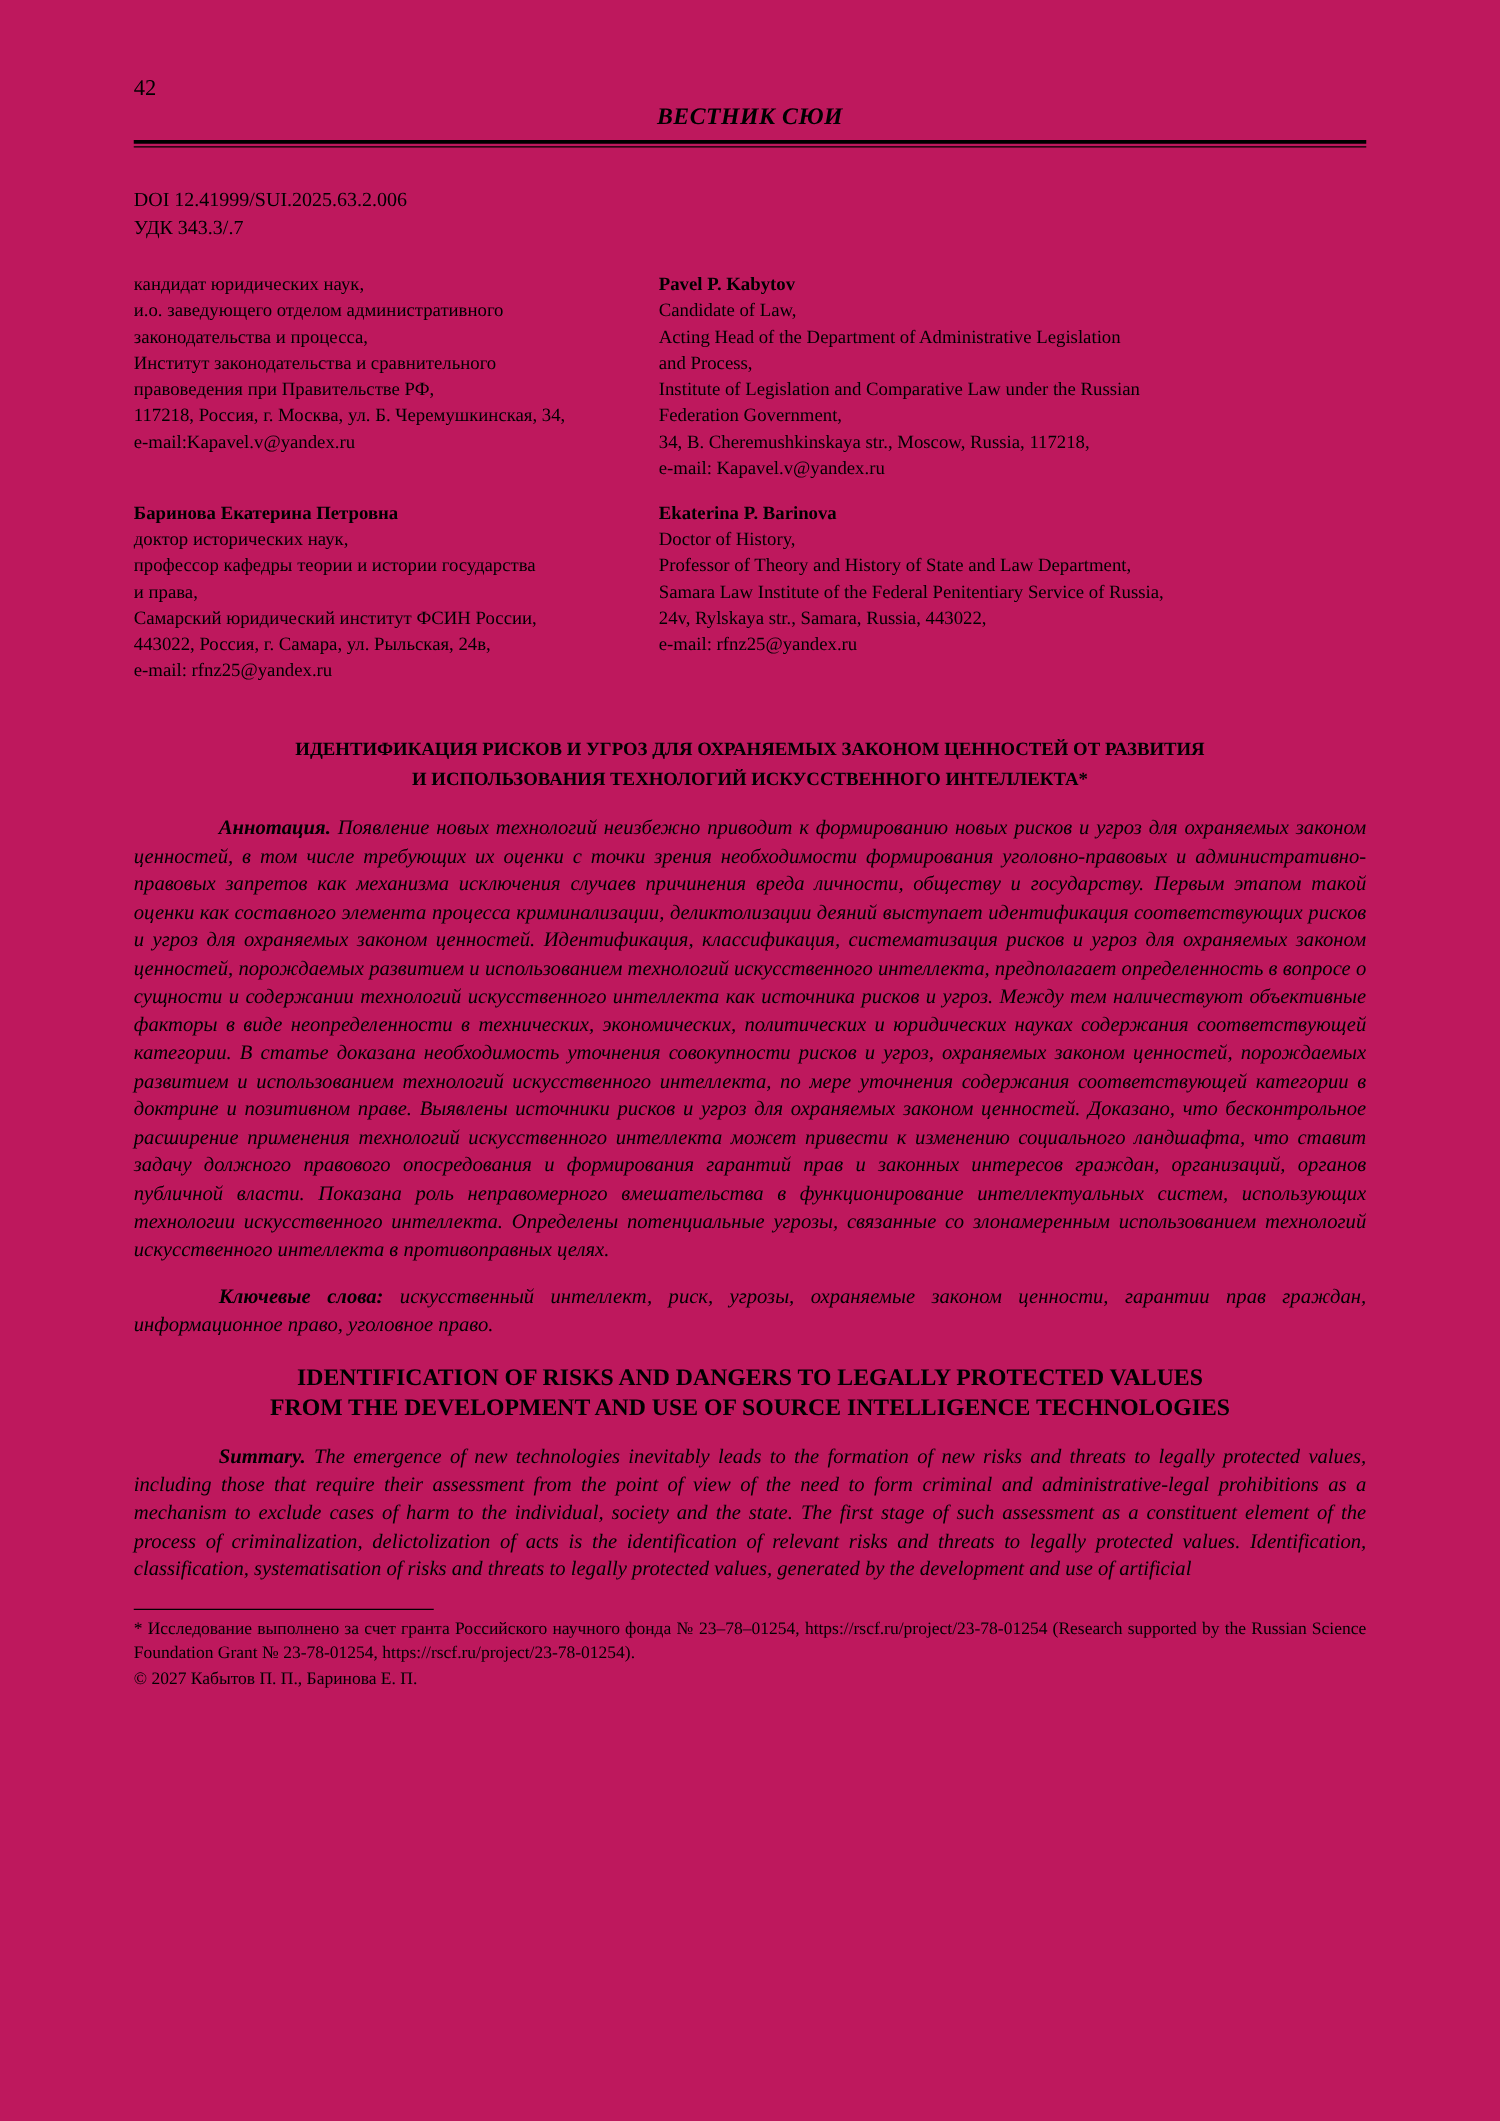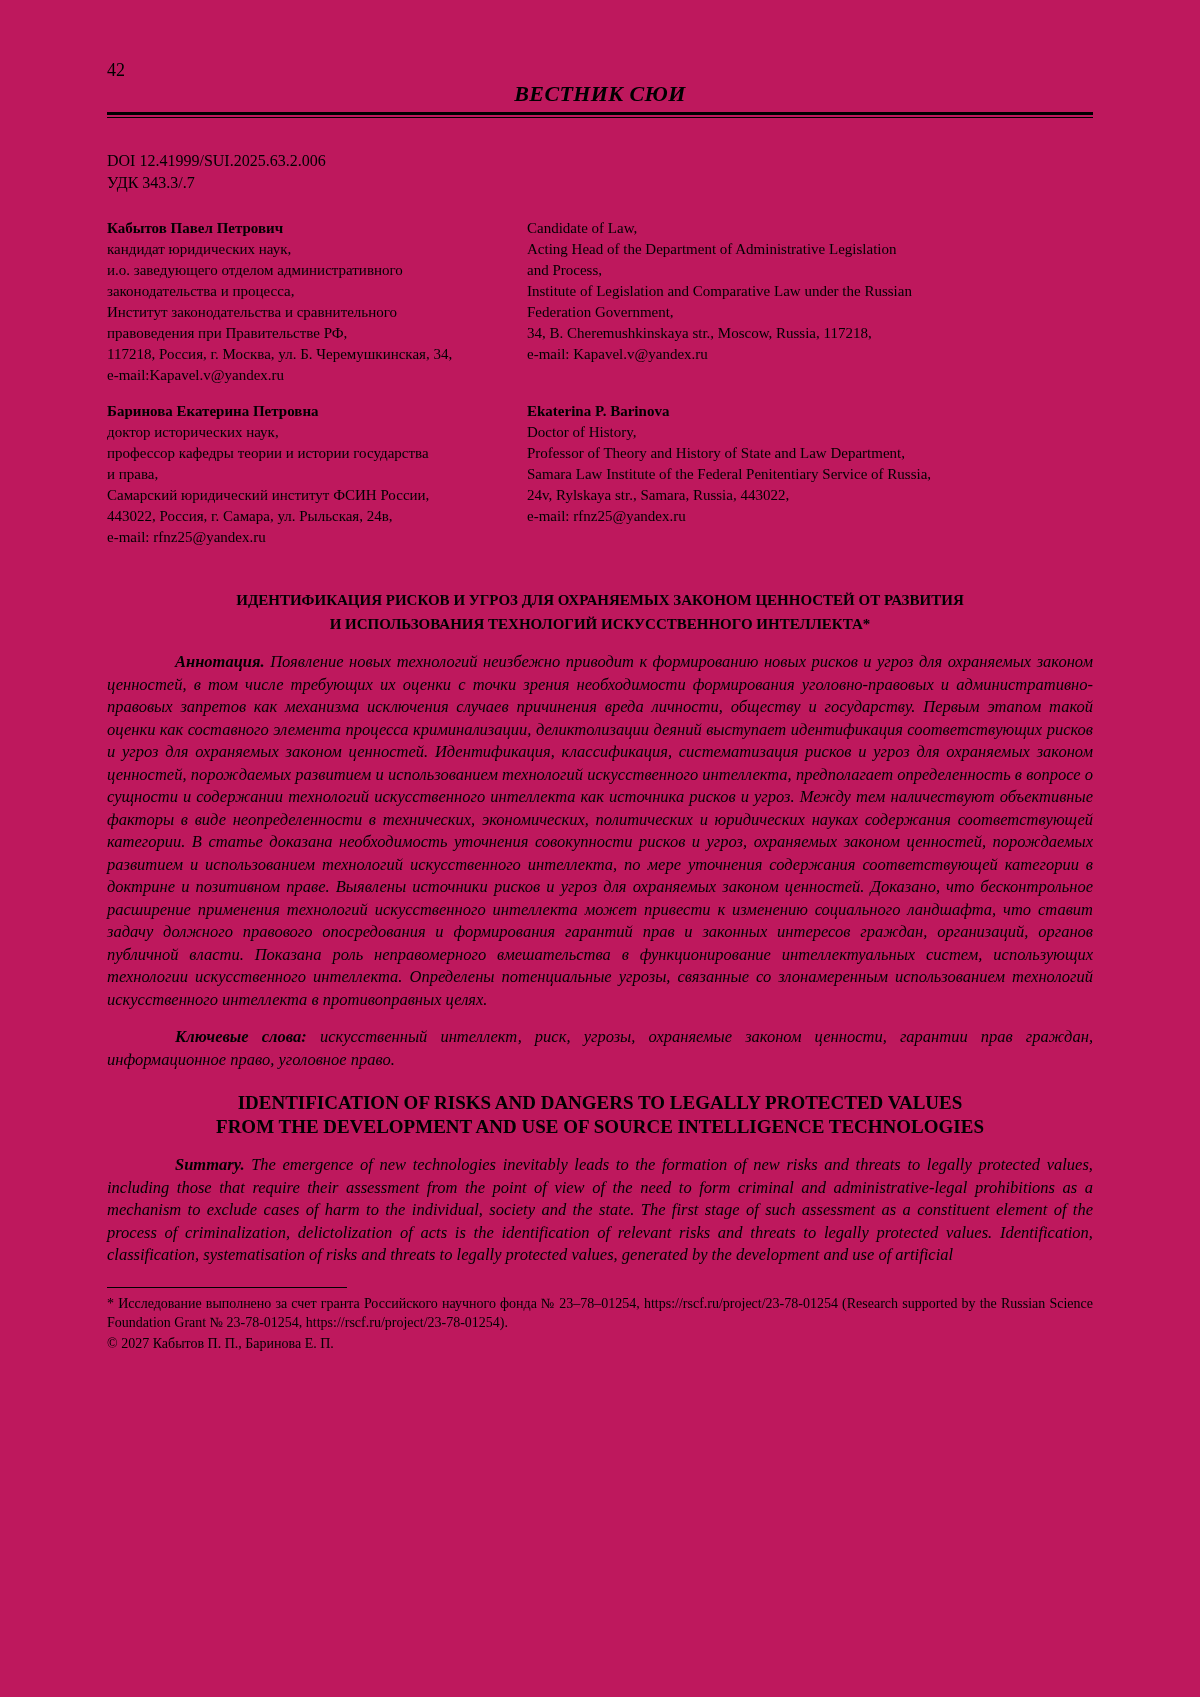--- a/index.html
+++ b/index.html
@@ -21,21 +21,21 @@
 
   
   .page-number {
     font-size: 18px;
     line-height: 24px;
   }
   .journal-title {
     text-align: center;
     font-weight: bold;
     font-style: italic;
-    font-size: 22px;
+    font-size: 19px;
     line-height: 22px;
     margin-top: 1px;
     letter-spacing: 0.4px;
   }
   .rule-thick {
     margin-top: 7px;
     height: 3px;
     background: #000;
   }
   .rule-thin {
@@ -130,30 +130,30 @@
     <div class="rule-thin"></div>
   </header>
 
   <div class="doi">DOI 12.41999/SUI.2025.63.2.006</div>
   <div class="udk">УДК 343.3/.7</div>
 
   <section class="authors">
 
     <div class="author-row">
       <div class="author-col col-ru">
-        <div class="author-name">Кабытов Павел Петрович</div>
         <div class="author-lines pre">кандидат юридических наук,
 и.о. заведующего отделом административного
 законодательства и процесса,
 Институт законодательства и сравнительного
 правоведения при Правительстве РФ,
 117218, Россия, г. Москва, ул. Б. Черемушкинская, 34,
 e-mail:Kapavel.v@yandex.ru</div>
       </div>
       <div class="author-col col-en">
+        <div class="author-name">Pavel P. Kabytov</div>
         <div class="author-lines pre">Candidate of Law,
 Acting Head of the Department of Administrative Legislation
 and Process,
 Institute of Legislation and Comparative Law under the Russian
 Federation Government,
 34, B. Cheremushkinskaya str., Moscow, Russia, 117218,
 e-mail: Kapavel.v@yandex.ru</div>
       </div>
     </div>
 

